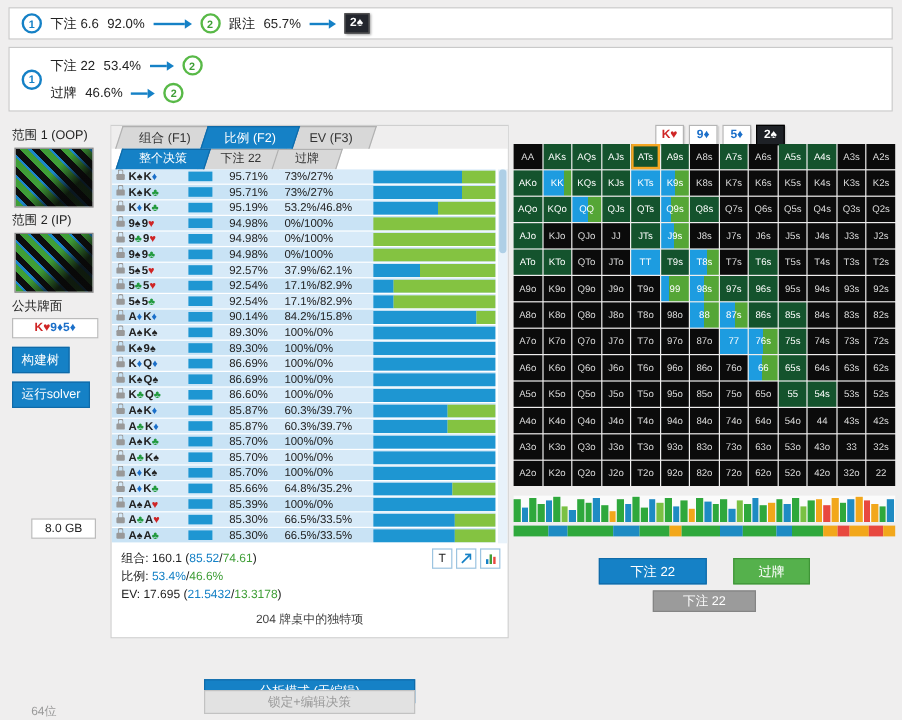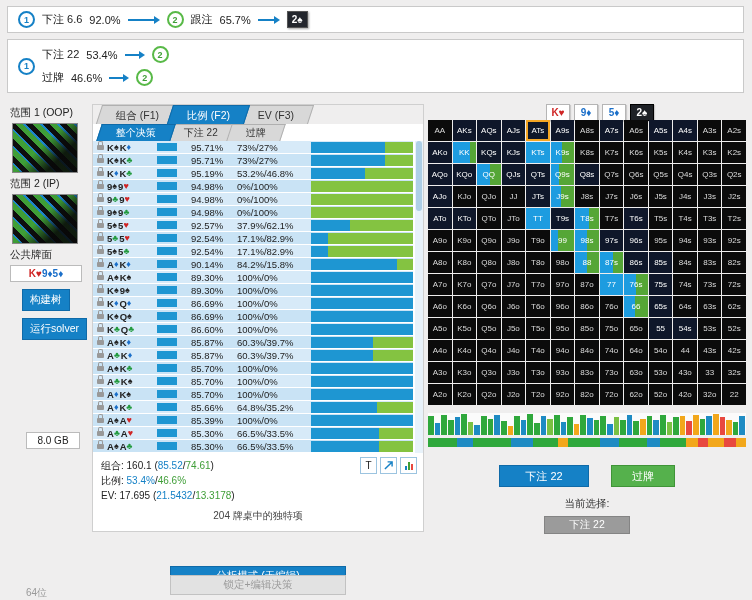--- a/index.html
+++ b/index.html
@@ -26,21 +26,21 @@
   
   #sidebar{position:absolute;left:8px;top:102px;width:82px;font-size:10.5px;}
   .side-label{margin:4px 0 3px 2px;}
   .thumb{width:64px;height:48px;border:1px solid #888;margin-left:4px;
          background:
            linear-gradient(135deg, rgba(0,0,0,0) 0 45%, rgba(8,8,8,.88) 72%),
            repeating-linear-gradient(45deg,#3f9e37 0 5px,#1c86c8 5px 7px,#0e0e0e 7px 12px);}
   .boardbox{width:70px;height:15px;background:#fff;border:1px solid #bbb;margin:2px 0 0 2px;
             display:flex;align-items:center;justify-content:center;font-size:10px;font-weight:bold;gap:0;}
   .sbtn{display:block;border:1px solid #0f6aa8;background:#1581c6;color:#fff;font-size:10.5px;
-        padding:3px 7px;margin:7px 0 0 14px;cursor:pointer;font-family:inherit;}
+        padding:3px 7px;margin:7px 0 0 2px;cursor:pointer;font-family:inherit;}
   #membox{position:absolute;left:18px;top:330px;width:52px;height:15px;background:#fff;border:1px solid #bbb;
           display:flex;align-items:center;justify-content:center;font-size:10px;}
   #bits{position:absolute;left:18px;top:484px;color:#999;font-size:10px;}
 
   
   #center{position:absolute;left:92px;top:104px;width:332px;background:#fff;border:1px solid #cfcfcf;box-sizing:border-box;
           display:flex;flex-direction:column;}
   .tabrow{display:flex;padding-left:6px;background:#efeeee;}
   .tabs-sub{background:#fff;}
   .tab{height:18px;line-height:18px;padding:0 16px;background:#d8d8d8;border:1px solid #b0b0b0;border-bottom:none;
@@ -98,21 +98,21 @@
   .switch{width:26px;height:12px;border-radius:7px;position:relative;margin-right:5px;cursor:pointer;flex:0 0 auto;}
   .switch.on{background:#1581c6;}
   .switch.off{background:#b9b9b9;}
   .knob{position:absolute;top:1px;left:1px;width:10px;height:10px;border-radius:50%;background:#fff;
         box-shadow:0 0 2px rgba(0,0,0,.5);}
   #toggle2wrap{margin-left:auto;margin-right:26px;display:flex;align-items:center;}
 
   #grid{display:grid;grid-template-columns:repeat(13,1fr);gap:1px;background:#efeeee;}
   .gcell{height:21px;display:flex;align-items:center;justify-content:center;font-size:8px;color:#fff;cursor:pointer;}
   .gk{background:#0b0b0b;color:#dcdcdc;}
-  .gg{background:#0f172a;}
+  .gg{background:#14532d;}
   .gb{background:#1d9ce0;}
   .ghl{outline:2px solid #f5a623;outline-offset:-2px;position:relative;z-index:2;}
 
   #strip1{margin-top:8px;height:22px;background:#fbfbfb;display:flex;align-items:flex-end;}
   #strip1 .hbar{flex:1;margin-right:1px;}
   #strip2{margin-top:3px;height:9px;display:flex;}
   #rbtns{display:flex;justify-content:center;gap:22px;margin-top:18px;}
   .btn-blue{background:#1581c6;border:1px solid #0f6aa8;color:#fff;width:90px;height:22px;font-size:11px;
             font-family:inherit;cursor:pointer;}
   .btn-green{background:#55b14c;border:1px solid #3f9437;color:#fff;width:64px;height:22px;font-size:11px;
@@ -956,17 +956,16 @@
         <div style="background: rgb(242, 167, 27); width: 4%; height: 100%;"></div>
         <div style="background: rgb(232, 72, 63); width: 3%; height: 100%;"></div>
         <div style="background: rgb(242, 167, 27); width: 5%; height: 100%;"></div>
         <div style="background: rgb(232, 72, 63); width: 4%; height: 100%;"></div>
         <div style="background: rgb(242, 167, 27); width: 3%; height: 100%;"></div>
       </div>
     <div id="rbtns">
       <button class="btn-blue">下注 22</button>
       <button class="btn-green">过牌</button>
     </div>
-    <div id="curlabel">当前选择:</div>
     <button id="curbtn">下注 22</button>
   </div>
 
 </div>
 
 </body></html>

